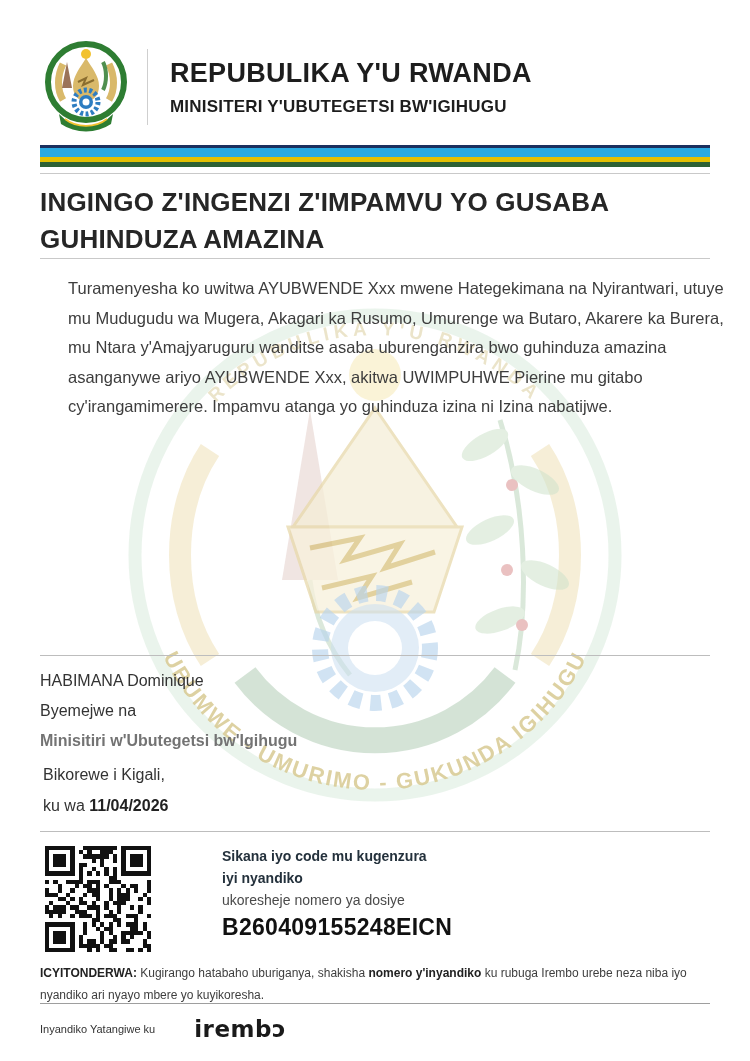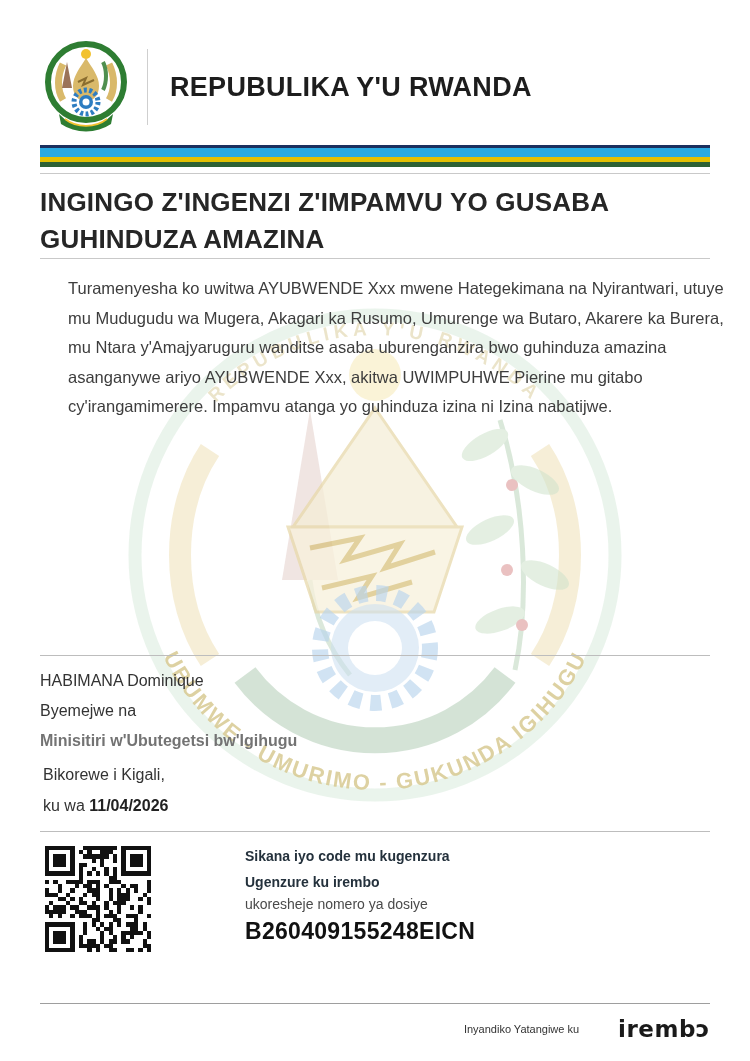--- a/index.html
+++ b/index.html
@@ -45,32 +45,32 @@
   .approval { top:672px; left:40px; font-size:16px; color:#333; }
   .approval .row { margin-bottom:12px; }
   .approver-title { font-weight:bold; color:#737373; }
   .place-block { top:766px; left:43px; font-size:16px; color:#333; }
   .place-block .row { margin-bottom:13px; }
   .date-bold { font-weight:bold; color:#222;text-align:right; }
 
   
   .verify { top:846px; left:45px; display:flex; }
   .qr-box { width:106px; height:106px; flex:0 0 auto; }
-  .verify-text { margin-left:94px; padding-top:2px; }
+  .verify-text { margin-left:71px; padding-top:2px; }
   .v-bold { font-size:14px; font-weight:bold; color:#24313c; margin-bottom:6px; }
   .v-reg  { font-size:14px; color:#4a4a4a; margin-bottom:6px; }
   .v-gap  { margin-top:10px; }
   .doc-number { font-size:23px; font-weight:bold; color:#111; letter-spacing:0.3px; margin-top:4px; }
 
   
   .notice { top:962px; left:40px; width:680px; font-size:12px; color:#3e3e3e; line-height:22px; }
   .notice b { color:#222; }
 
   
-  .footer { top:1016px; left:40px; width:670px; display:flex; justify-content:flex-end;
+  .footer { top:1016px; left:40px; width:670px; display:flex; 
             align-items:center; }
   .footer-label { font-size:11px; color:#333; margin-right:7px; }
   .footer-brand { font-size:23px; font-weight:bold; color:#1a1a1a;
                   font-family:"DejaVu Sans", sans-serif; letter-spacing:0.5px;margin-left:32px; }
 </style>
 </head>
 <body>
 
 <div class="page">
 
@@ -139,20 +139,21 @@
       <path d="M 58,24 C 62,32 62,44 58,52" fill="none" stroke="#4f8f4f" stroke-width="4"></path>
       <circle cx="41" cy="64" r="12" fill="none" stroke="#2d7dc1" stroke-width="5" stroke-dasharray="3 2.4"></circle>
       <circle cx="41" cy="64" r="7" fill="#2d7dc1"></circle>
       <circle cx="41" cy="64" r="3.5" fill="#ffffff"></circle>
       <path d="M 14,76 A 34,30 0 0 0 68,76 L 66,86 A 40,34 0 0 1 16,86 Z" fill="#2e7d32"></path>
       <path d="M 20,81 A 30,24 0 0 0 62,81" fill="none" stroke="#f2c230" stroke-width="1.6"></path>
     </svg>
     <div class="header-divider"></div>
     <div>
       <div class="header-title">REPUBULIKA Y'U RWANDA</div>
+      <div class="header-subtitle">MINISITERI Y'UBUTEGETSI BW'IGIHUGU</div>
     </div>
   </div>
 
   <div class="content flag">
     <div class="navy" style="background: rgb(27, 47, 94);"></div>
     <div class="blue" style="background: rgb(41, 170, 226);"></div>
     <div class="yellow" style="background: rgb(227, 192, 2);"></div>
     <div class="green" style="background: rgb(45, 97, 52);"></div>
   </div>
 
@@ -483,26 +484,29 @@
           <rect x="12" y="24" width="1" height="1"></rect>
           <rect x="15" y="24" width="1" height="1"></rect>
           <rect x="16" y="24" width="1" height="1"></rect>
           <rect x="19" y="24" width="1" height="1"></rect>
           <rect x="20" y="24" width="1" height="1"></rect>
           <rect x="22" y="24" width="1" height="1"></rect>
           <rect x="24" y="24" width="1" height="1"></rect>
         </svg></div>
     <div class="verify-text">
       <div class="v-bold">Sikana iyo code mu kugenzura</div>
-      <div class="v-bold v-gap">Ugenzure ku irembo</div>
+      <div class="v-bold">iyi nyandiko</div>
       <div class="v-reg">ukoresheje nomero ya dosiye</div>
       <div class="doc-number">B260409155248EICN</div>
     </div>
   </div>
 
+  <div class="content notice">
+    <b>ICYITONDERWA:</b><span> Kugirango hatabaho uburiganya, shakisha </span><b>nomero y'inyandiko</b><span> ku rubuga Irembo urebe neza niba iyo nyandiko ari nyayo mbere yo kuyikoresha.</span>
+  </div>
 
   <div class="content hr hr5"></div>
 
   <div class="content footer">
     <span class="footer-label">Inyandiko Yatangiwe ku</span>
     <span class="footer-brand">irembɔ</span>
   </div>
 
 </div>
 

